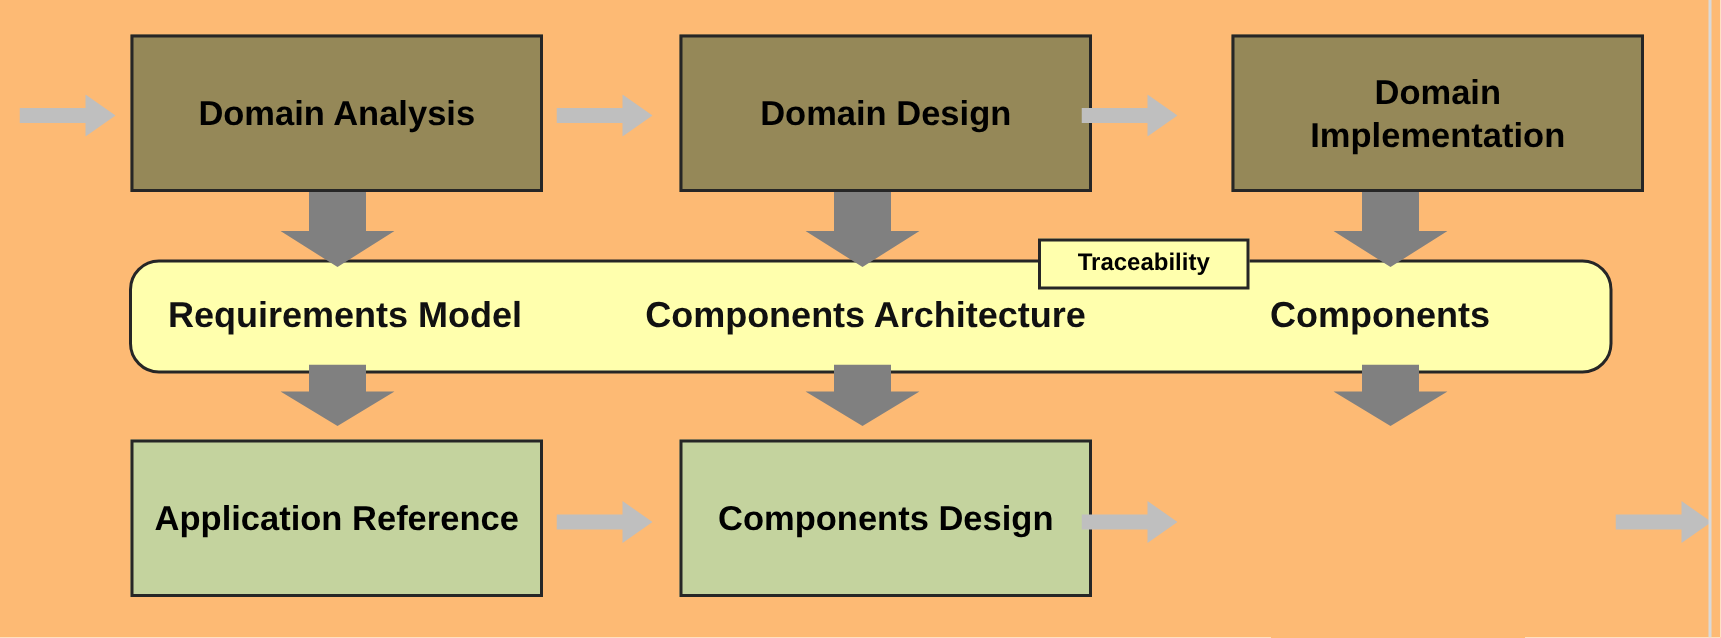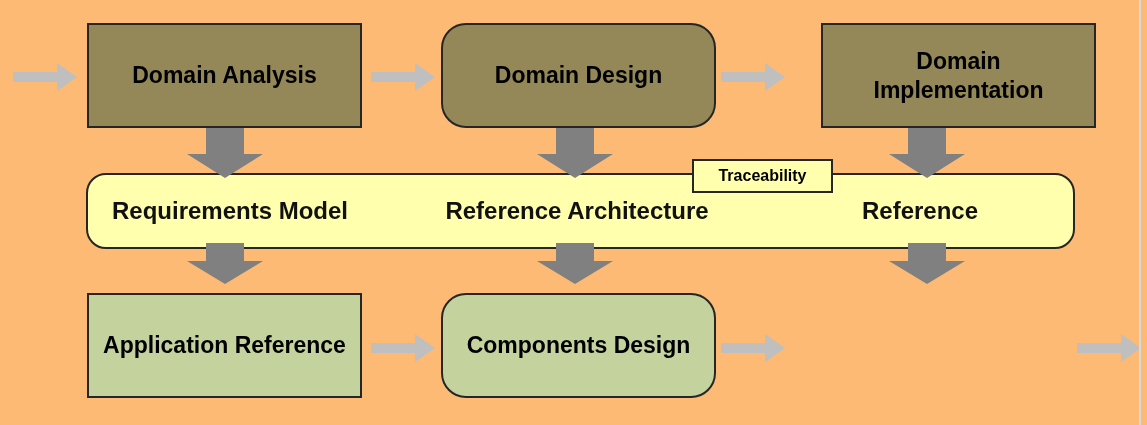--- a/index.html
+++ b/index.html
@@ -27,21 +27,21 @@
     text-align: center;
     font-weight: bold;
     font-size: 23px;
     line-height: 1.25;
     color: #000000;
     padding: 0 14px;
   }
   .domain-box { background: var(--domain-box, #958858); top: 23px; }
   .app-box    { background: var(--application-box, #C4D39E); top: 293px; }
   .col1 { left: 87px; }
-  .col2 { left: 441px; border-radius: 25px; }
+  .col2 { left: 453px; }
   .col3 { left: 821px; }
 
   .band {
     position: absolute;
     left: 86px;
     top: 173px;
     width: 989px;
     height: 76px;
     background: var(--band, #FFFFAD);
     border: 2px solid var(--box-border, #262626);
@@ -142,24 +142,24 @@
   <div class="band"></div>
 
   <div class="trace-tag">
     <span>Traceability</span>
   </div>
 
   <div class="band-item band-item-1">
     <span>Requirements Model</span>
   </div>
   <div class="band-item band-item-2">
-    <span>Reference Architecture</span>
+    <span>Components Architecture</span>
   </div>
   <div class="band-item band-item-3">
-    <span>Reference</span>
+    <span>Components</span>
   </div>
 
   <div class="arrow v-arrow v-arrow-upper vcol1">
     <svg viewBox="0 0 76 50">
       <polygon points="19,0 57,0 57,26 76,26 38,50 0,26 19,26" fill="currentColor"></polygon>
     </svg>
   </div>
   <div class="arrow v-arrow v-arrow-upper vcol2">
     <svg viewBox="0 0 76 50">
       <polygon points="19,0 57,0 57,26 76,26 38,50 0,26 19,26" fill="currentColor"></polygon>

